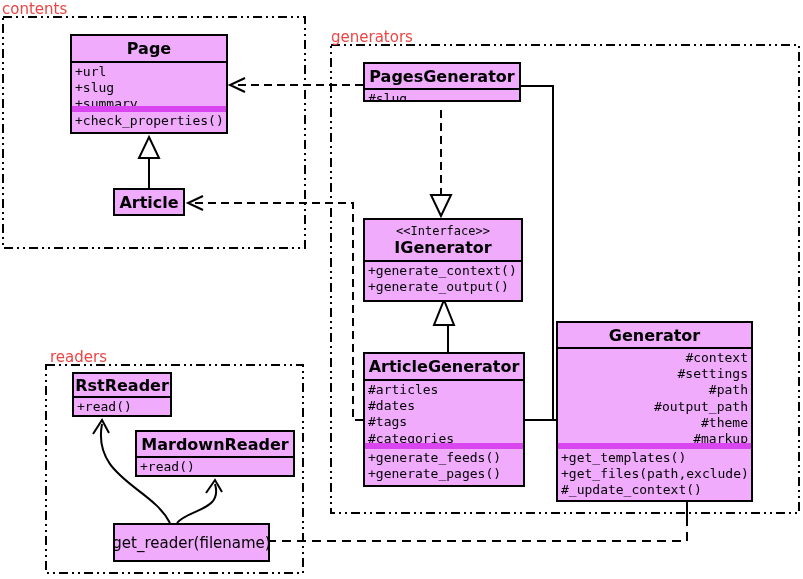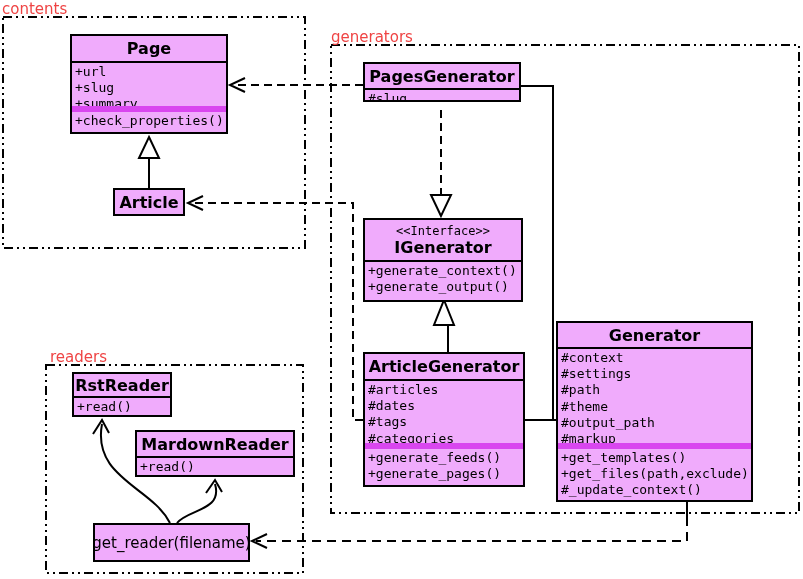--- a/index.html
+++ b/index.html
@@ -10,21 +10,21 @@
   .uml-class{position:absolute;z-index:1;background:#f0abfc;border:2px solid #000;box-sizing:border-box;
              display:flex;flex-direction:column;}
   .uml-title{border-bottom:2px solid #000;box-sizing:border-box;font:bold 16px "DejaVu Sans",sans-serif;
              display:flex;flex-direction:column;align-items:center;justify-content:center;flex:none;}
   .uml-title.only{border-bottom:none;flex:1;}
   .stereotype{font:12px "DejaVu Sans Mono",monospace;font-weight:normal;}
   .members{font:13px "DejaVu Sans Mono",monospace;line-height:16.2px;padding:1px 3px;
            border-bottom:6px solid #d946ef;box-sizing:border-box;flex:none;overflow:hidden;}
   .members.last{border-bottom:none;flex:1;}
   .m{white-space:pre;}
-  .fn-box{align-items:center;justify-content:center;display:flex;}
+  .fn-box{align-items:center;justify-content:center;display:flex;margin-left:20px;}
   .fn-label{font:15px "DejaVu Sans",sans-serif;}
 </style>
 </head>
 <body>
 
 <div class="canvas">
 
   <svg class="connector-layer" width="803" height="579" viewBox="0 0 803 579" xmlns="http://www.w3.org/2000/svg">
 
     <path d="M3,17 H305 V248 H3 Z" fill="none" stroke="#000" stroke-width="2" stroke-dasharray="9 4 2 4 2 4"></path>
@@ -107,26 +107,26 @@
       <div class="m">#categories</div>
     </div>
     <div class="members last">
       <div class="m">+generate_feeds()</div>
       <div class="m">+generate_pages()</div>
     </div>
   </div>
 
   <div class="uml-class" style="left:556px;top:321px;width:197px;height:181px;">
     <div class="uml-title" style="height:26px;">Generator</div>
-    <div class="members" style="height:100px;">
+    <div class="members" style="height:100px;text-align:right;">
       <div class="m">#context</div>
       <div class="m">#settings</div>
       <div class="m">#path</div>
+      <div class="m">#output_path</div>
       <div class="m">#theme</div>
-      <div class="m">#output_path</div>
       <div class="m">#markup</div>
     </div>
     <div class="members last">
       <div class="m">+get_templates()</div>
       <div class="m">+get_files(path,exclude)</div>
       <div class="m">#_update_context()</div>
     </div>
   </div>
 
   <div class="uml-class" style="left:72px;top:372px;width:100px;height:45px;">

